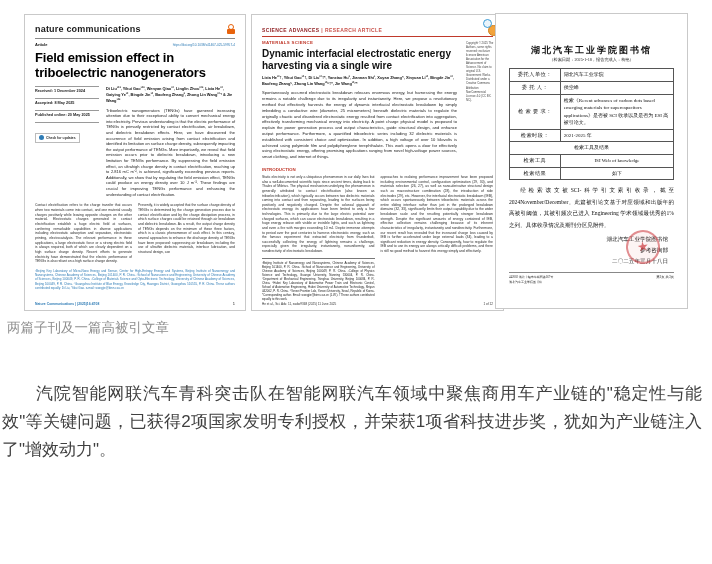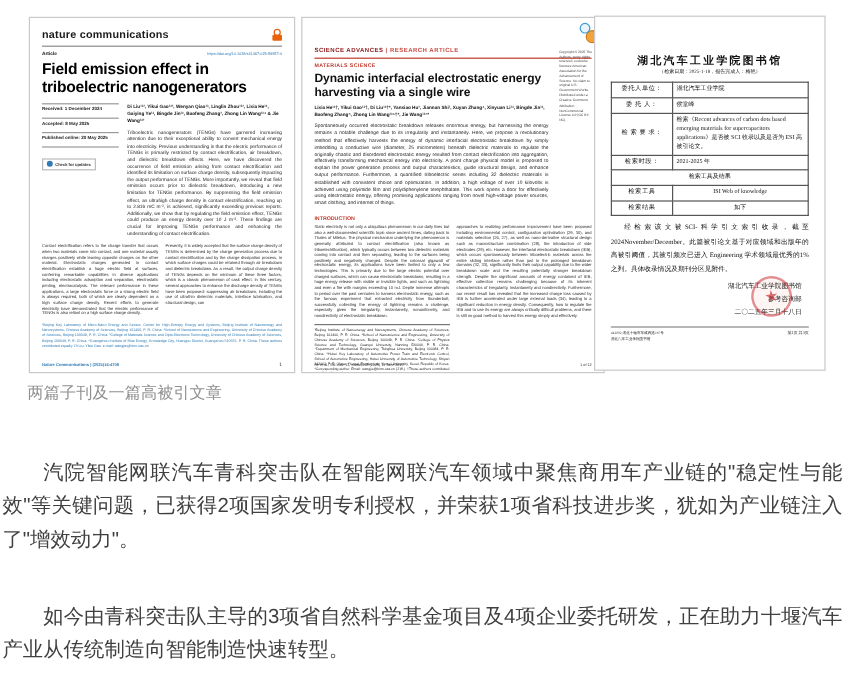--- a/index.html
+++ b/index.html
@@ -7,21 +7,21 @@
   .page {
     position:relative; width:712px; height:564px; background:#ffffff;
     font-family:"Liberation Sans", sans-serif; overflow:hidden;
   }
   
   .thumb {
     position:absolute; top:14px; background:#fff; border:1px solid #c9c9c9;
     overflow:hidden;
   }
   #doc1 { left:24px;  width:222px; height:297px; padding:9px 10px; }
-  #doc2 { left:251px; width:253px; height:297px; padding:24px 10px; }
+  #doc2 { left:251px; width:253px; height:297px; padding:12px 10px; }
   #doc3 { left:495px; top:13px; width:193px; height:296px; padding:30px 13px 6px;
           font-family:"Liberation Serif", serif; }
 
   
   .nc-head { display:flex; justify-content:space-between; align-items:flex-start; }
   .nc-brand { font-weight:bold; font-size:9px; color:#1a1a1a; letter-spacing:.2px; }
   .oa-lock { width:8px; height:10px; position:relative; }
   .oa-lock .shackle { position:absolute; top:0; left:1px; width:6px; height:6px;
     border:1.6px solid #e8630c; border-radius:50%; }
   .oa-lock .body { position:absolute; bottom:0; left:0; width:8px; height:5px;
@@ -103,21 +103,21 @@
     border-radius:50%; border:2px solid rgba(200,40,45,.5);
     display:flex; align-items:center; justify-content:center;
     color:rgba(200,40,45,.65); font-size:13px; transform:rotate(-8deg);
     background:rgba(220,60,60,.06); }
   .rp-footer { border-top:1px solid #888; margin-top:5px; padding-top:2px;
     display:flex; justify-content:space-between; align-items:flex-start; }
   .rp-addr { font-size:3px; line-height:1.5; color:#222; }
   .rp-page { font-size:3.4px; color:#222; }
 
   
-  .caption { position:absolute; left:23px; top:319px; font-size:13.5px;
+  .caption { position:absolute; left:7px; top:319px; font-size:13.5px;
     color:#8f8f8f; }
   .article { position:absolute; left:2px; width:700px; top:380px;
     font-size:17px; line-height:28px; color:#404040; text-align:justify; }
   .article p { text-indent:2em; }
   .article p + p { margin-top:36px; }
 </style>
 </head>
 <body>
 
 <div class="page">
@@ -238,16 +238,15 @@
 
       </div>
       <div class="rp-page">第1页 共3页</div>
     </div>
   </div>
 
   <div class="caption">两篇子刊及一篇高被引文章</div>
 
   <div class="article">
     <p>汽院智能网联汽车青科突击队在智能网联汽车领域中聚焦商用车产业链的"稳定性与能效"等关键问题，已获得2项国家发明专利授权，并荣获1项省科技进步奖，犹如为产业链注入了"增效动力"。</p>
-    <p>如今由青科突击队主导的3项省自然科学基金项目及4项企业委托研发，正在助力十堰汽车产业从传统制造向智能制造快速转型。</p>
   </div>
 
 </div>
 
 </body></html>

